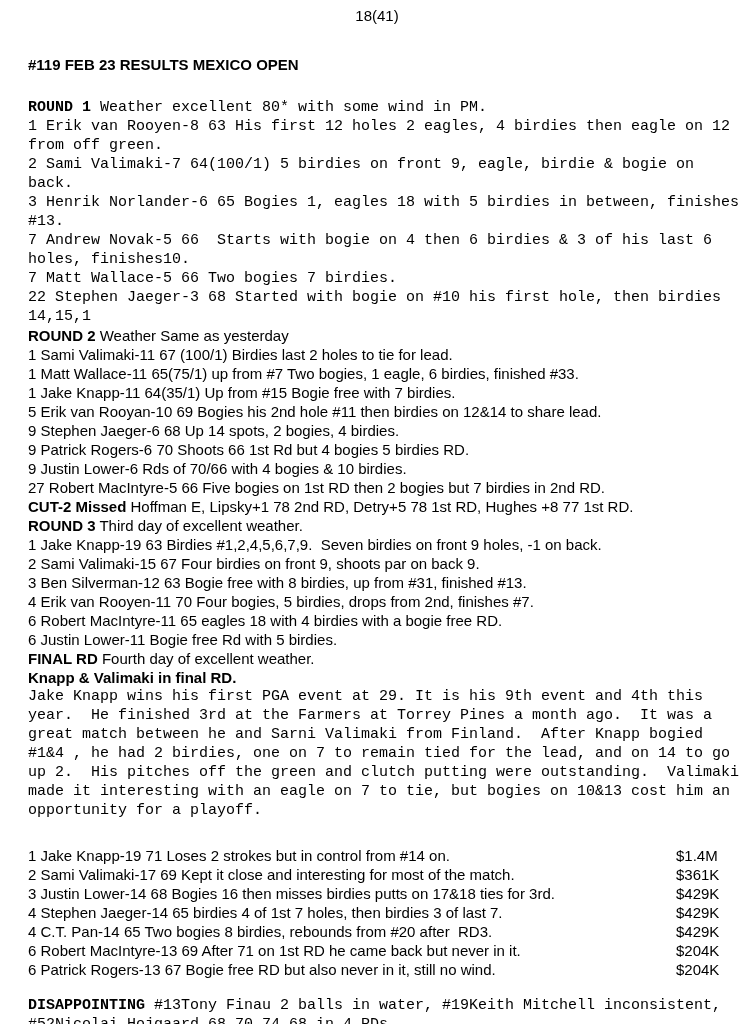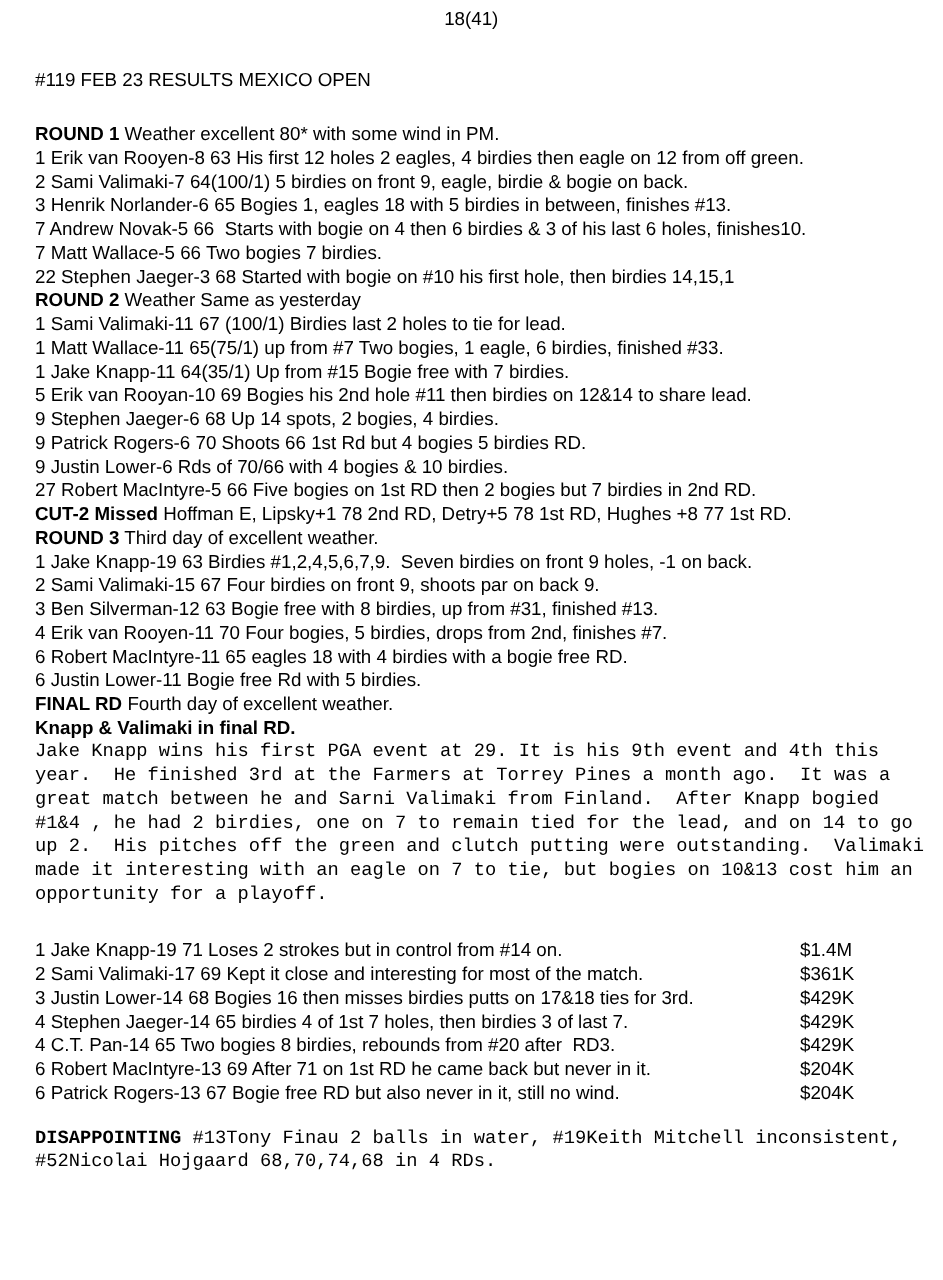--- a/index.html
+++ b/index.html
@@ -15,31 +15,31 @@
     line-height: 19px;
     padding: 6px 14px 0 28px;
     overflow: hidden;
   }
   .page-number-wrap {
     margin-left: -28px;
     margin-right: -14px;
     text-align: center;
   }
   .doc-title {
-    font-weight: normal;
+    font-weight: bold;
     margin-top: 30px;
   }
   .section { }
-  .section.first { margin-top: 24px; }
+  .section.first { margin-top: 24px; font-family: Liberation Mono, monospace; }
   .section.standings { margin-top: 26px; }
   .section.disappointing { margin-top: 17px; }
   .line { white-space: pre-wrap; }
   .bold { font-weight: bold; }
   .para { white-space: pre-wrap; font-family: Liberation Mono, monospace; }
-  .fs-row { display: flex; }
+  .fs-row { display: flex; gap: 36px; }
   .fs-desc { flex: none; width: 612px; white-space: pre-wrap; }
   .fs-prize { flex: none; white-space: pre; }
 </style>
 </head>
 <body>
 
 <div class="page">
 
   <div class="page-number-wrap">
     <span>18(41)</span>

